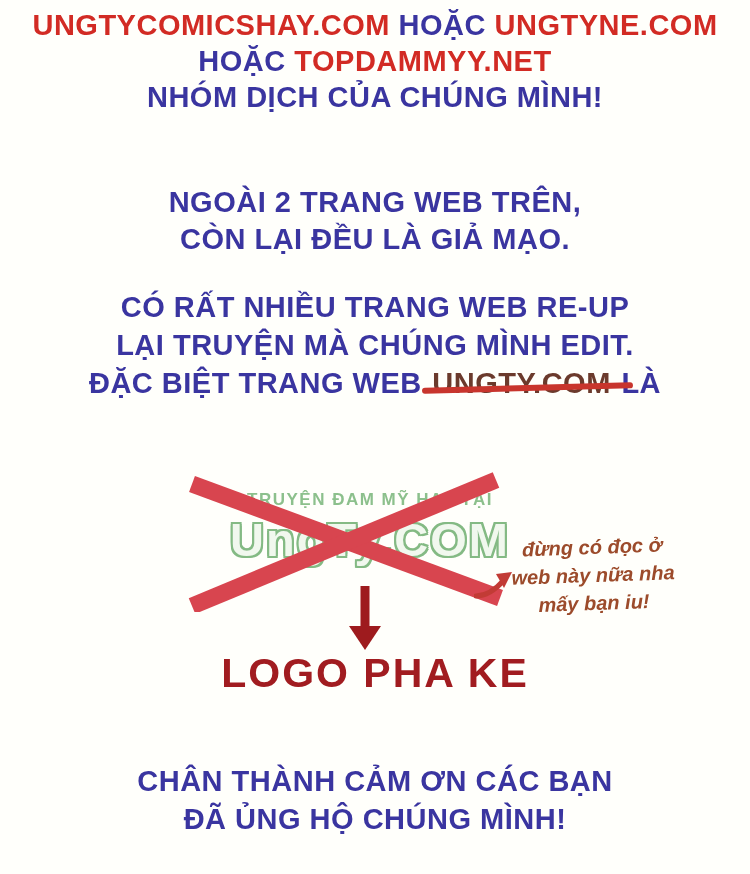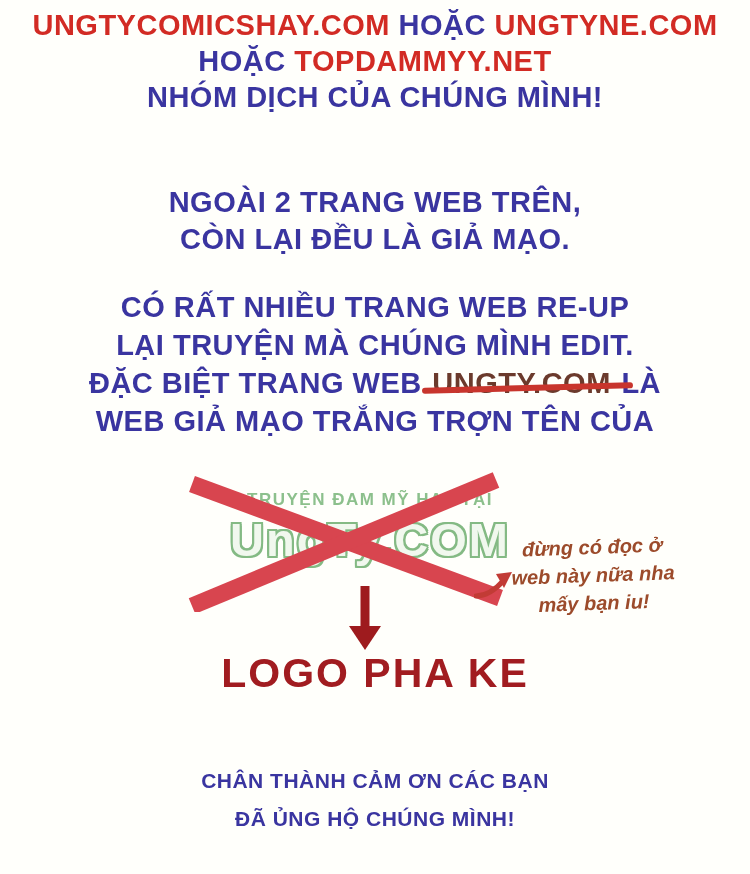--- a/index.html
+++ b/index.html
@@ -123,21 +123,21 @@
     top: 650px; left: 0; width: 750px;
     font-size: 41px;
     letter-spacing: 2px;
     color: #a11c20;
   }
 
   
   .footer-block {
     position: absolute;
     top: 762px; left: 0; width: 750px;
-    font-size: 21px;
+    font-size: 29px;
     line-height: 38px;
     color: #3a35a0;
     letter-spacing: 0.5px;
   }
 </style>
 </head>
 <body>
 
 <div class="page">
 
@@ -158,21 +158,20 @@
     <div>NGOÀI 2 TRANG WEB TRÊN,</div>
     <div>CÒN LẠI ĐỀU LÀ GIẢ MẠO.</div>
   </div>
 
   <div class="warning-block">
     <div>CÓ RẤT NHIỀU TRANG WEB RE-UP</div>
     <div>LẠI TRUYỆN MÀ CHÚNG MÌNH EDIT.</div>
     <div>
       <span>ĐẶC BIỆT TRANG WEB </span><span class="struck-site"><span>UNGTY.COM</span><span class="strike-line"></span></span><span> LÀ</span>
     </div>
-    <div>WEB GIẢ MẠO TRẮNG TRỢN TÊN CỦA</div>
   </div>
 
   <div class="fake-logo">
     <div class="fake-logo-tagline">TRUYỆN ĐAM MỸ HAY TẠI</div>
     <div class="fake-logo-name">UngTy.COM</div>
   </div>
 
   <svg class="x-mark" viewBox="0 0 336 140" xmlns="http://www.w3.org/2000/svg">
     <line x1="14" y1="12" x2="322" y2="126" stroke="#d8454f" stroke-width="17" stroke-linecap="butt"></line>
     <line x1="318" y1="8" x2="14" y2="134" stroke="#d8454f" stroke-width="17" stroke-linecap="butt"></line>

